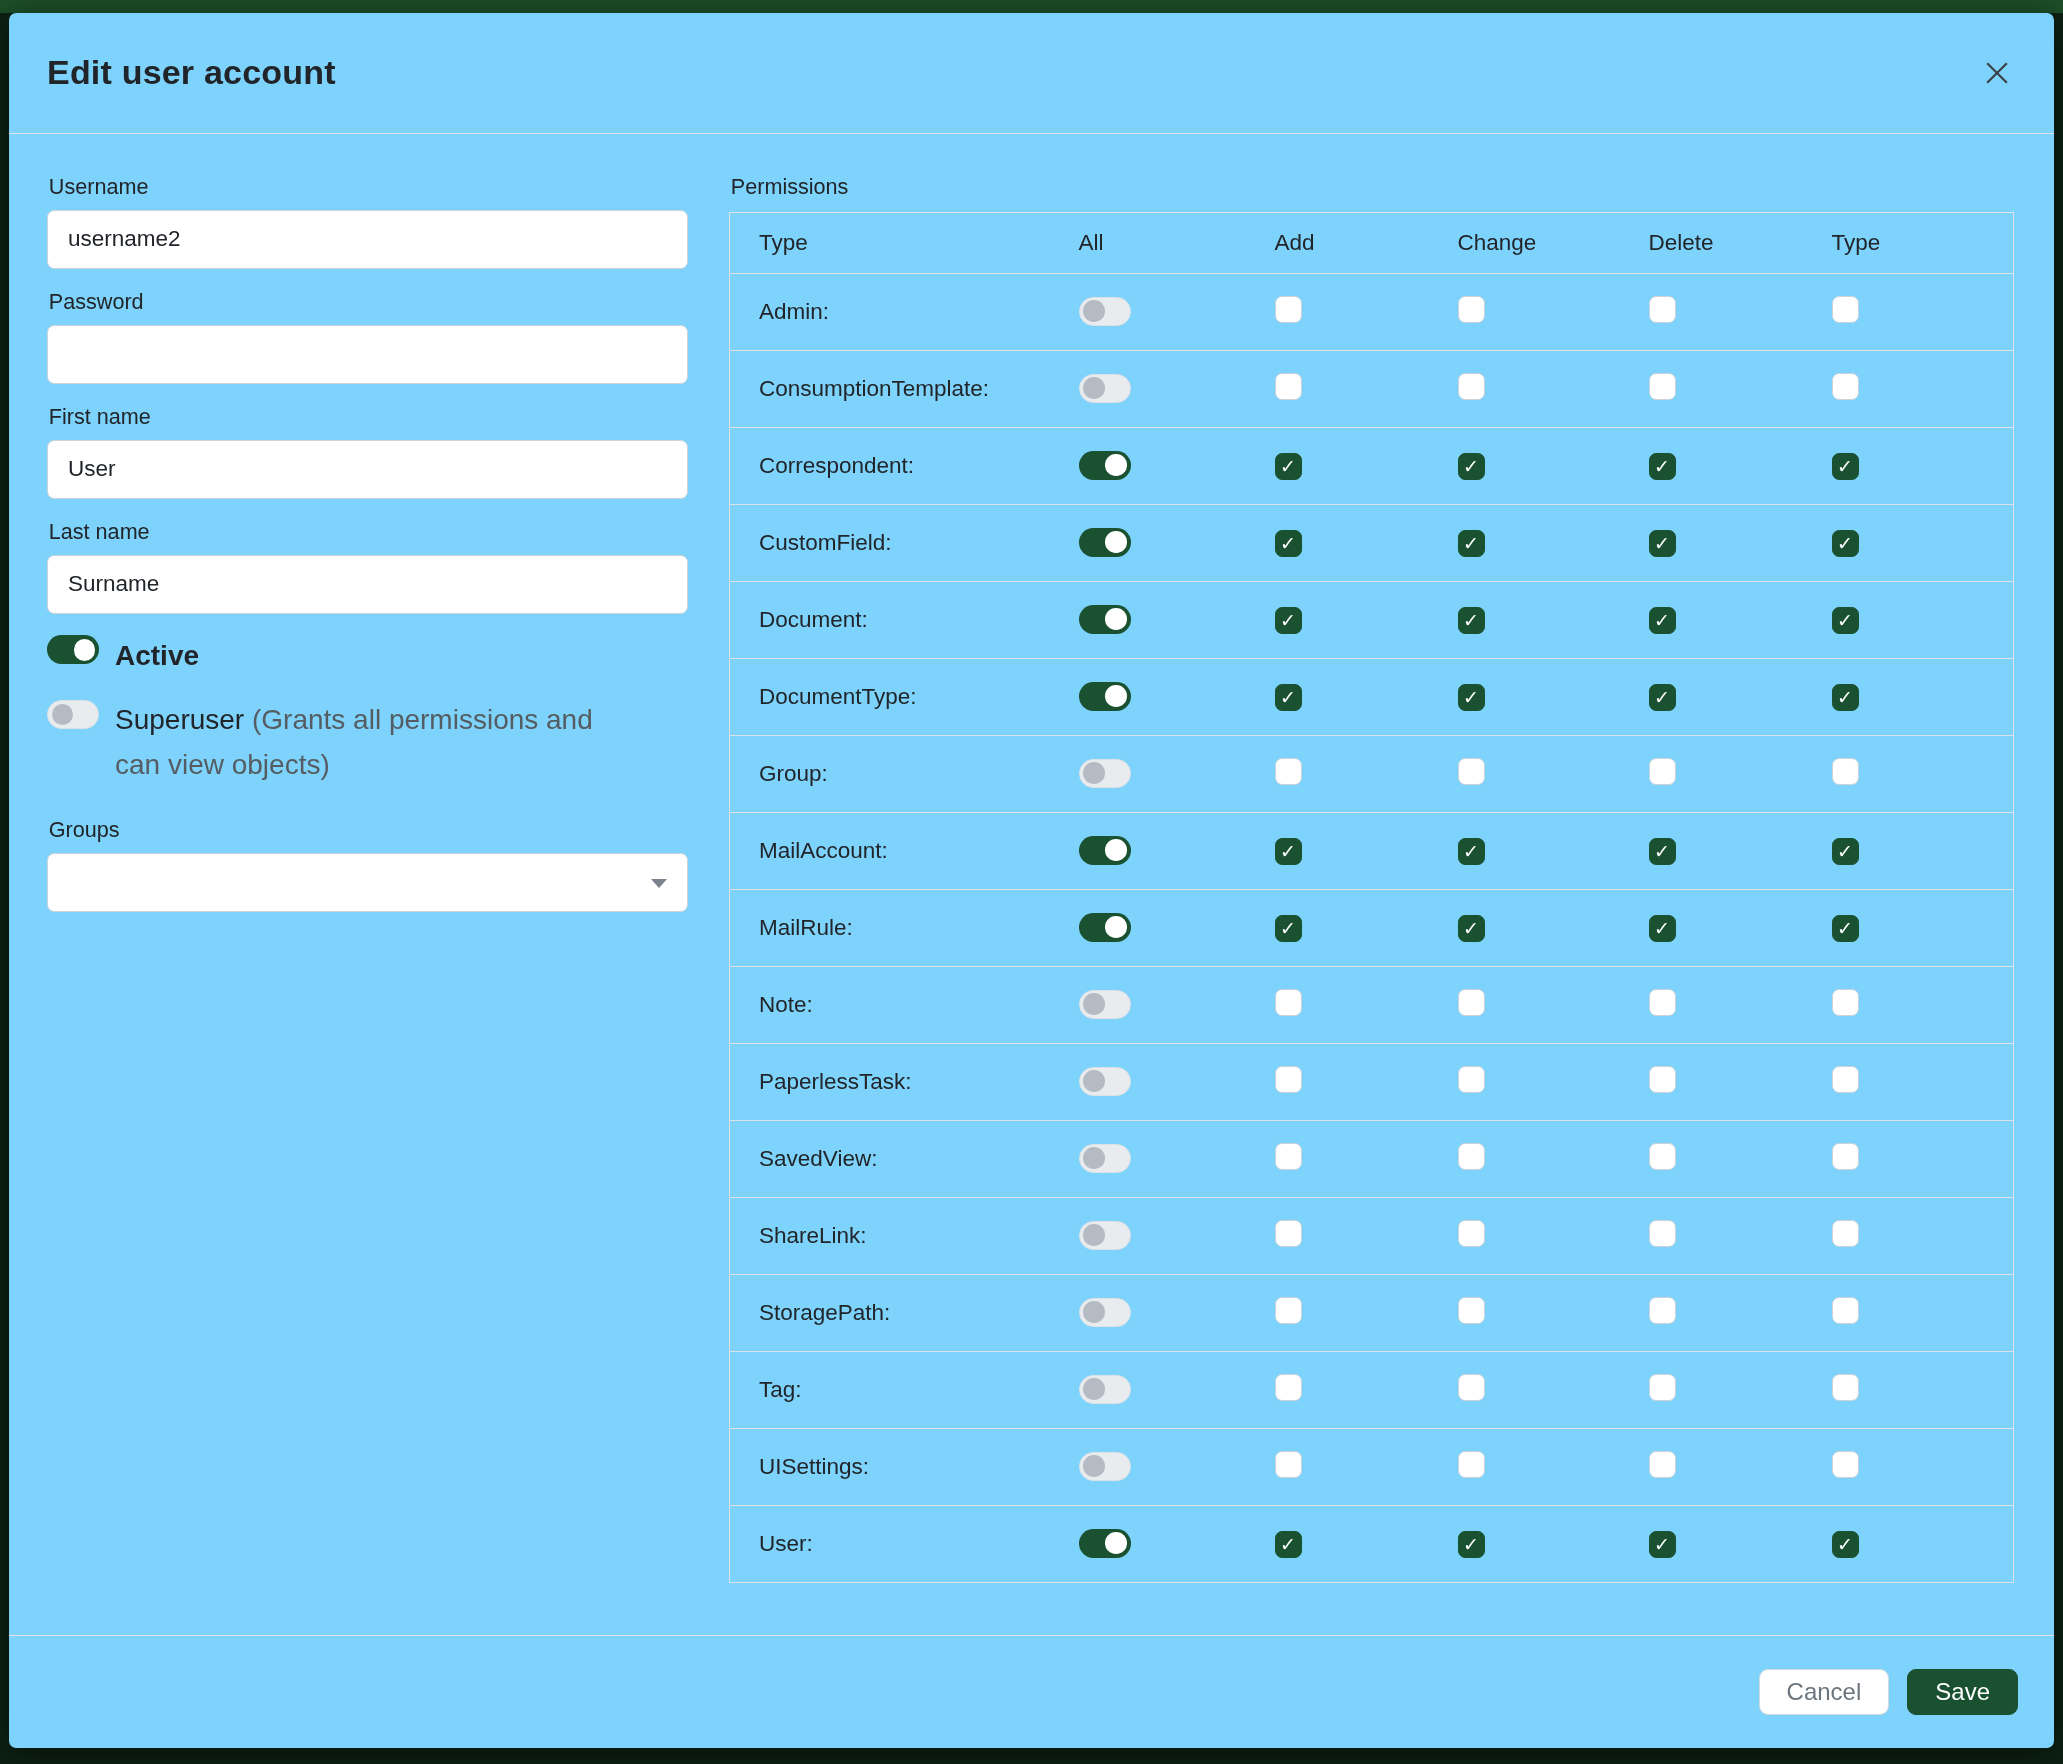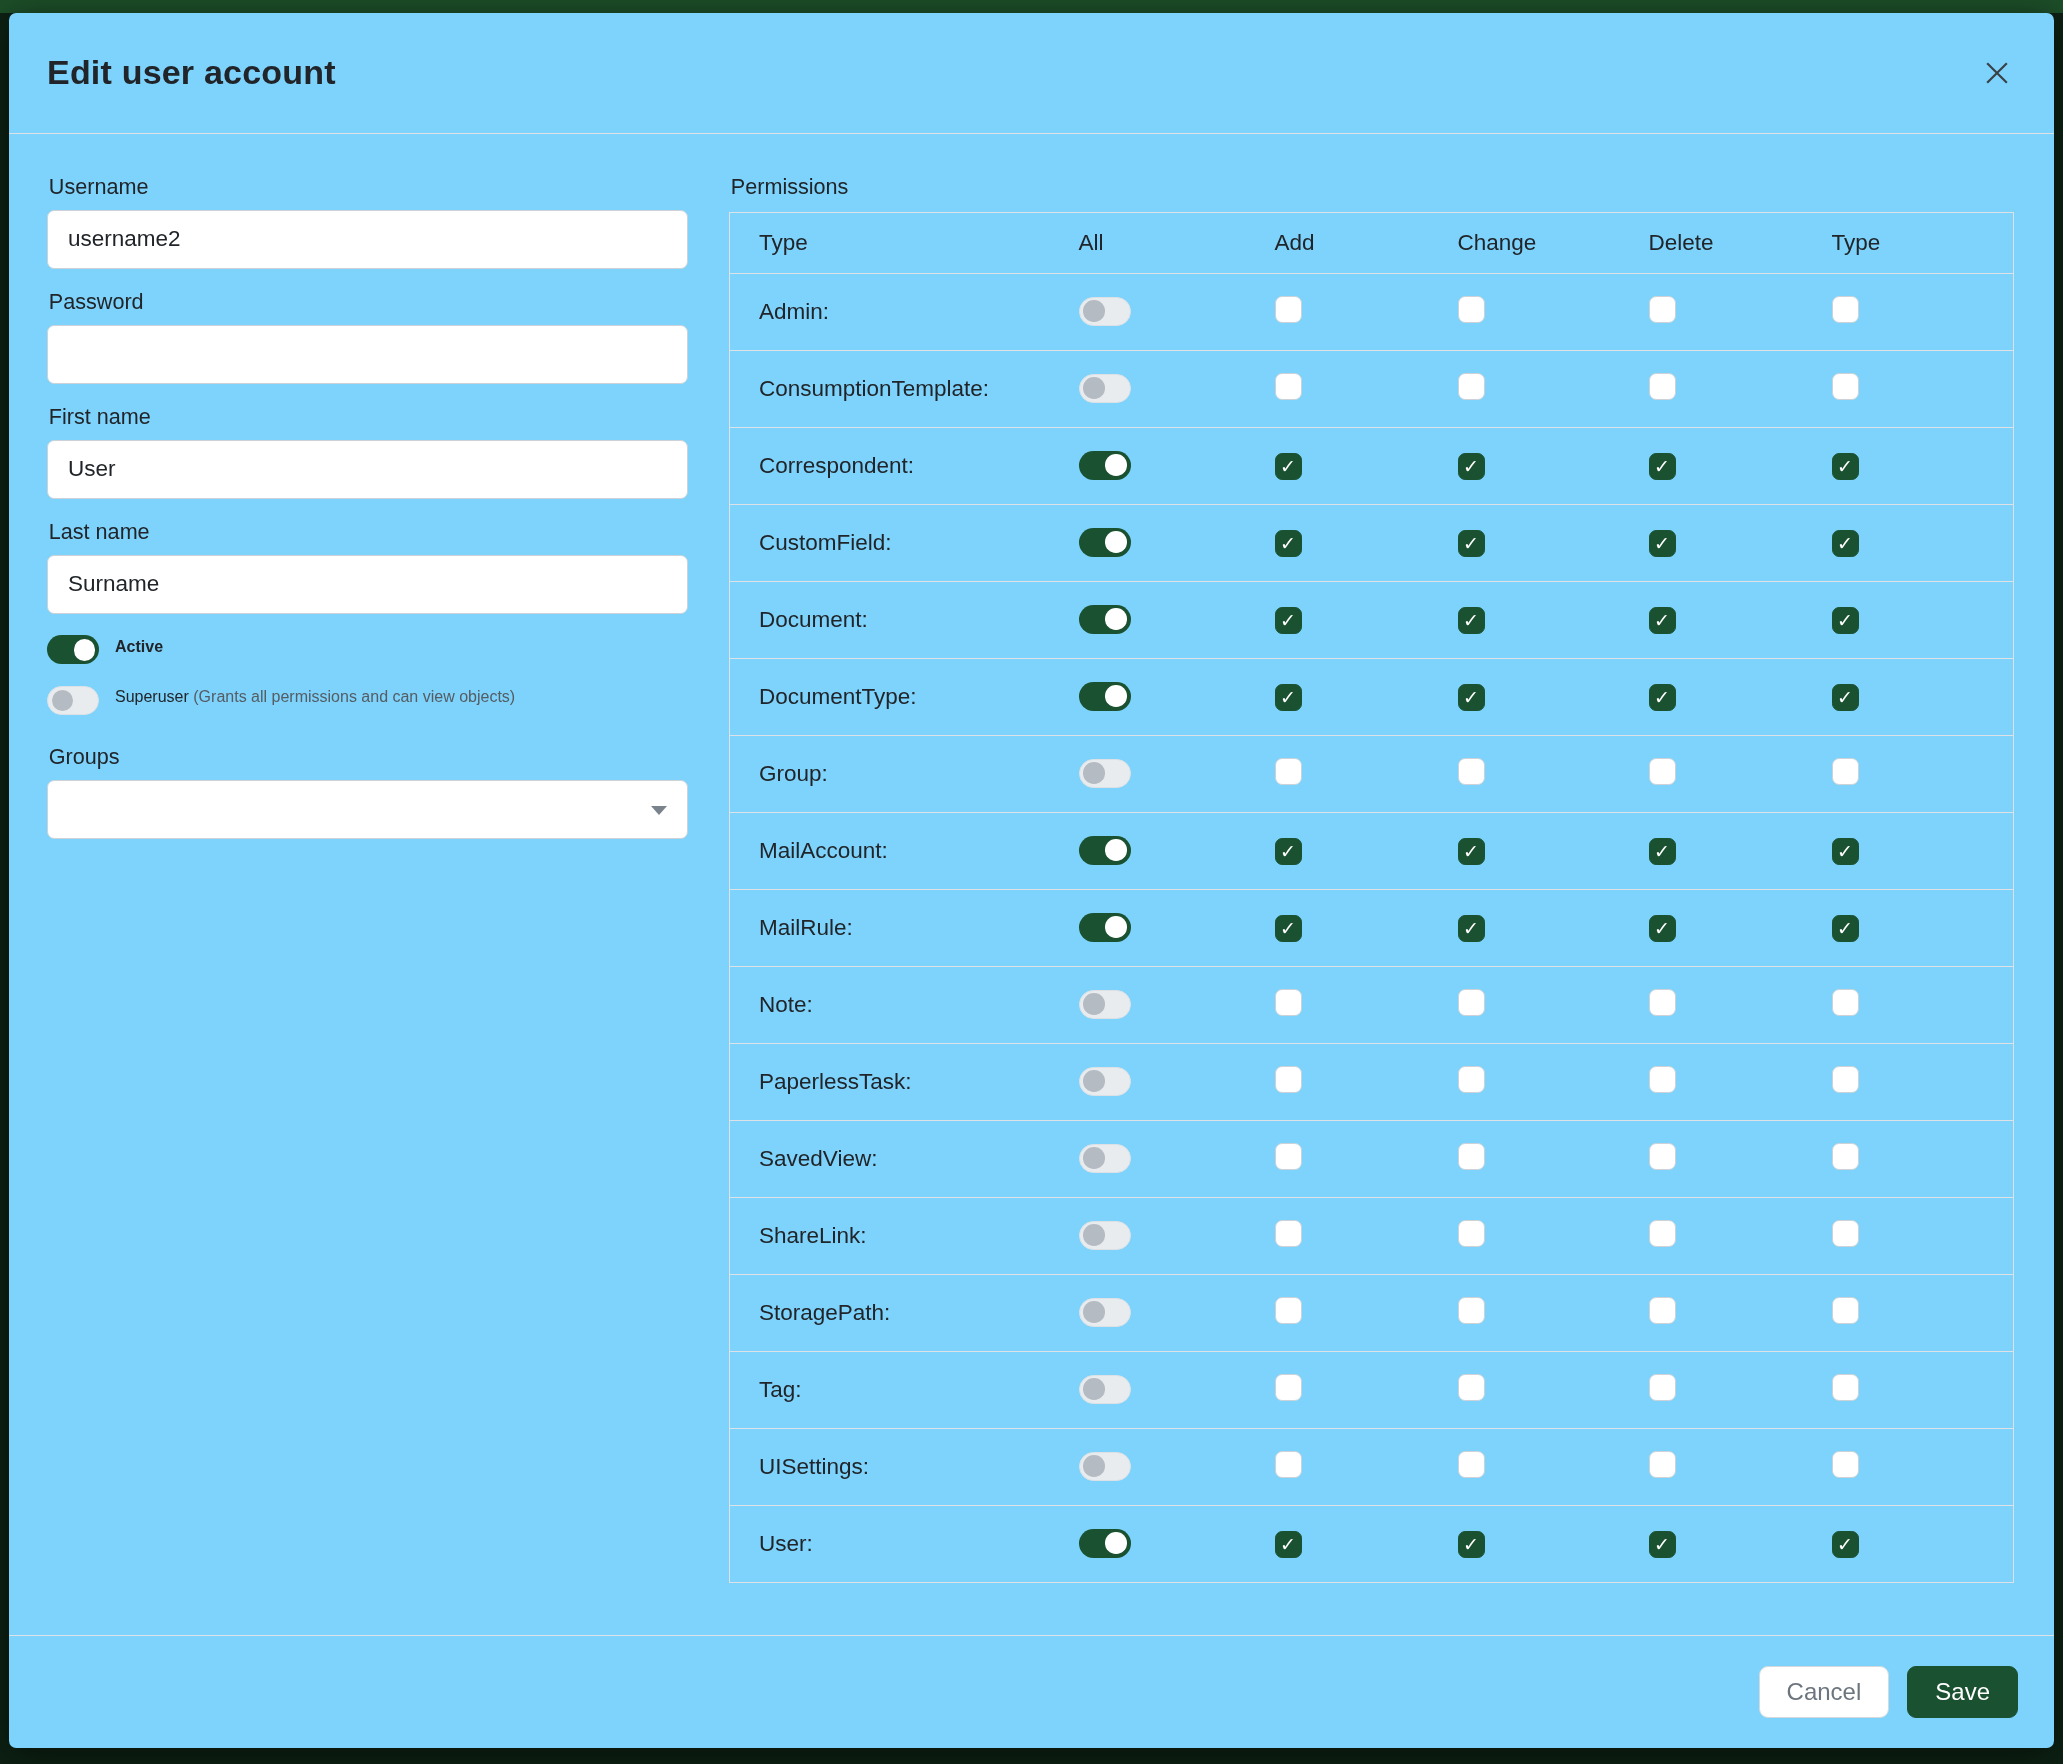--- a/index.html
+++ b/index.html
@@ -65,21 +65,21 @@
     padding: 3.6px; flex: none; cursor: pointer;
   }
   .toggle.on { background: var(--primary); justify-content: flex-end; }
   .toggle.off { background: #e9ecef; border: 0.9px solid #dde1e5; justify-content: flex-start; }
   .toggle .knob { width: 21.6px; height: 21.6px; border-radius: 50%; }
   .toggle.on .knob { background: #ffffff; }
   .toggle.off .knob { background: #b4bbc2; }
 
   .switch-row { display: flex; align-items: flex-start; margin-bottom: 20px; }
   .switch-row .toggle { margin-top: 1.8px; }
-  .switch-text { margin-left: 16px; font-size: 16px; line-height: 1.6; max-width: 522px; }
+  .switch-text { margin-left: 16px; font-size: 28px; line-height: 1.6; max-width: 522px; }
   .switch-label { font-weight: 400; }
   .switch-hint { color: #555c62; font-weight: 400; }
   .switch-row.simple .switch-label { font-weight: 600; }
 
   .groups-field { margin-top: 29px; }
   .select-box {
     position: relative; width: 100%; height: 59px;
     border: 0.9px solid #ccd2d8; border-radius: 7.2px;
     background: #fff; cursor: pointer;
   }
@@ -124,21 +124,21 @@
   .checkbox.checked { background: var(--primary); border-color: var(--primary); }
 
   
   .modal-footer {
     flex: none;
     border-top: 0.9px solid #dee2e6;
     display: flex; align-items: center; justify-content: flex-end;
     gap: 18px; padding: 0 36px; height: 113px;
   }
   .btn {
-    height: 52px; border-radius: 9px; font-size: 24px;
+    height: 46px; border-radius: 9px; font-size: 24px;
     padding: 0 27px; cursor: pointer;
     font-family: "Liberation Sans", "DejaVu Sans", sans-serif;
   }
   .btn-cancel { background: #fff; border: 0.9px solid #d4d9de; color: #6c757d; }
   .btn-save { background: var(--primary); border: 0.9px solid var(--primary); color: #fff; }
 </style>
 </head>
 <body>
 
 <div class="top-strip"></div>

